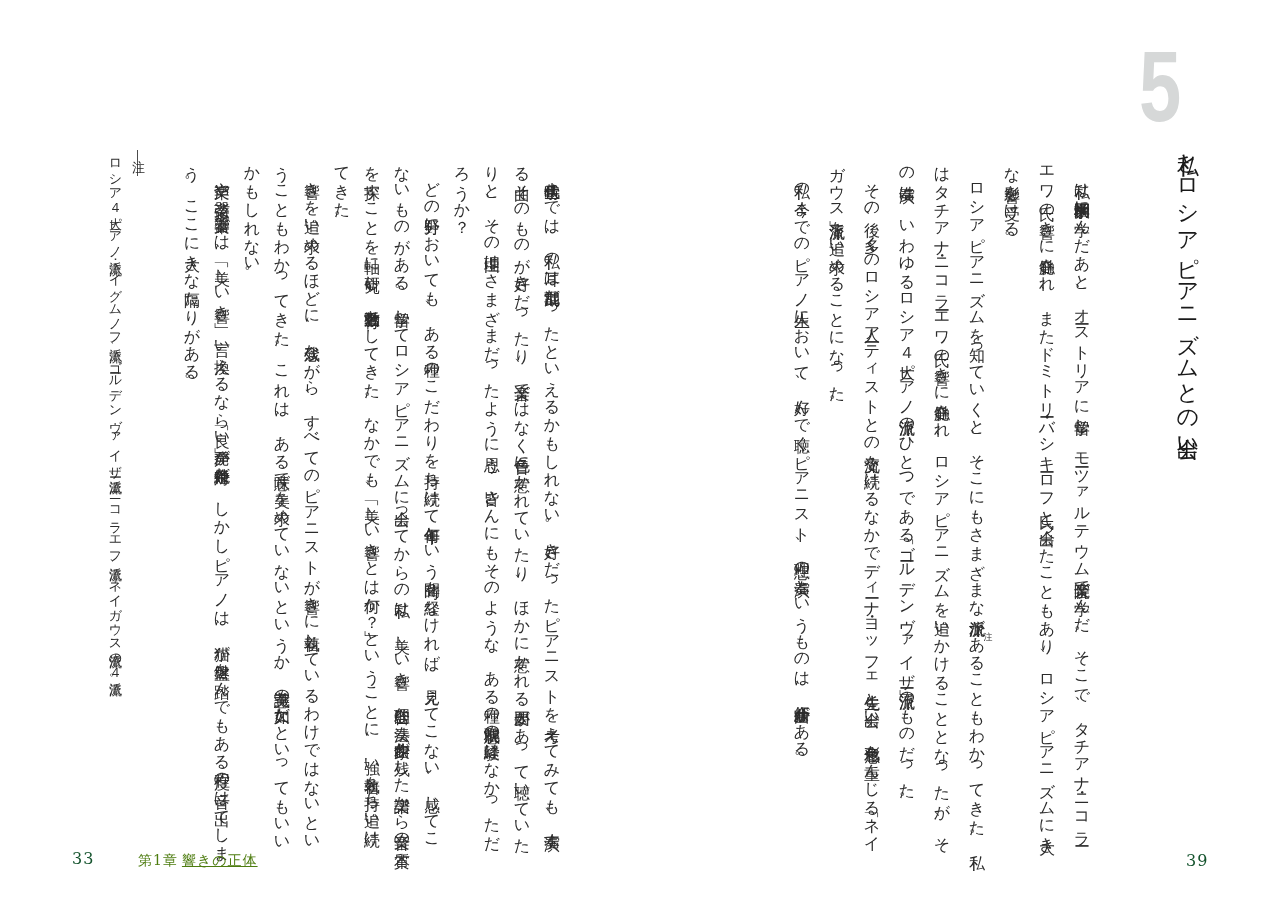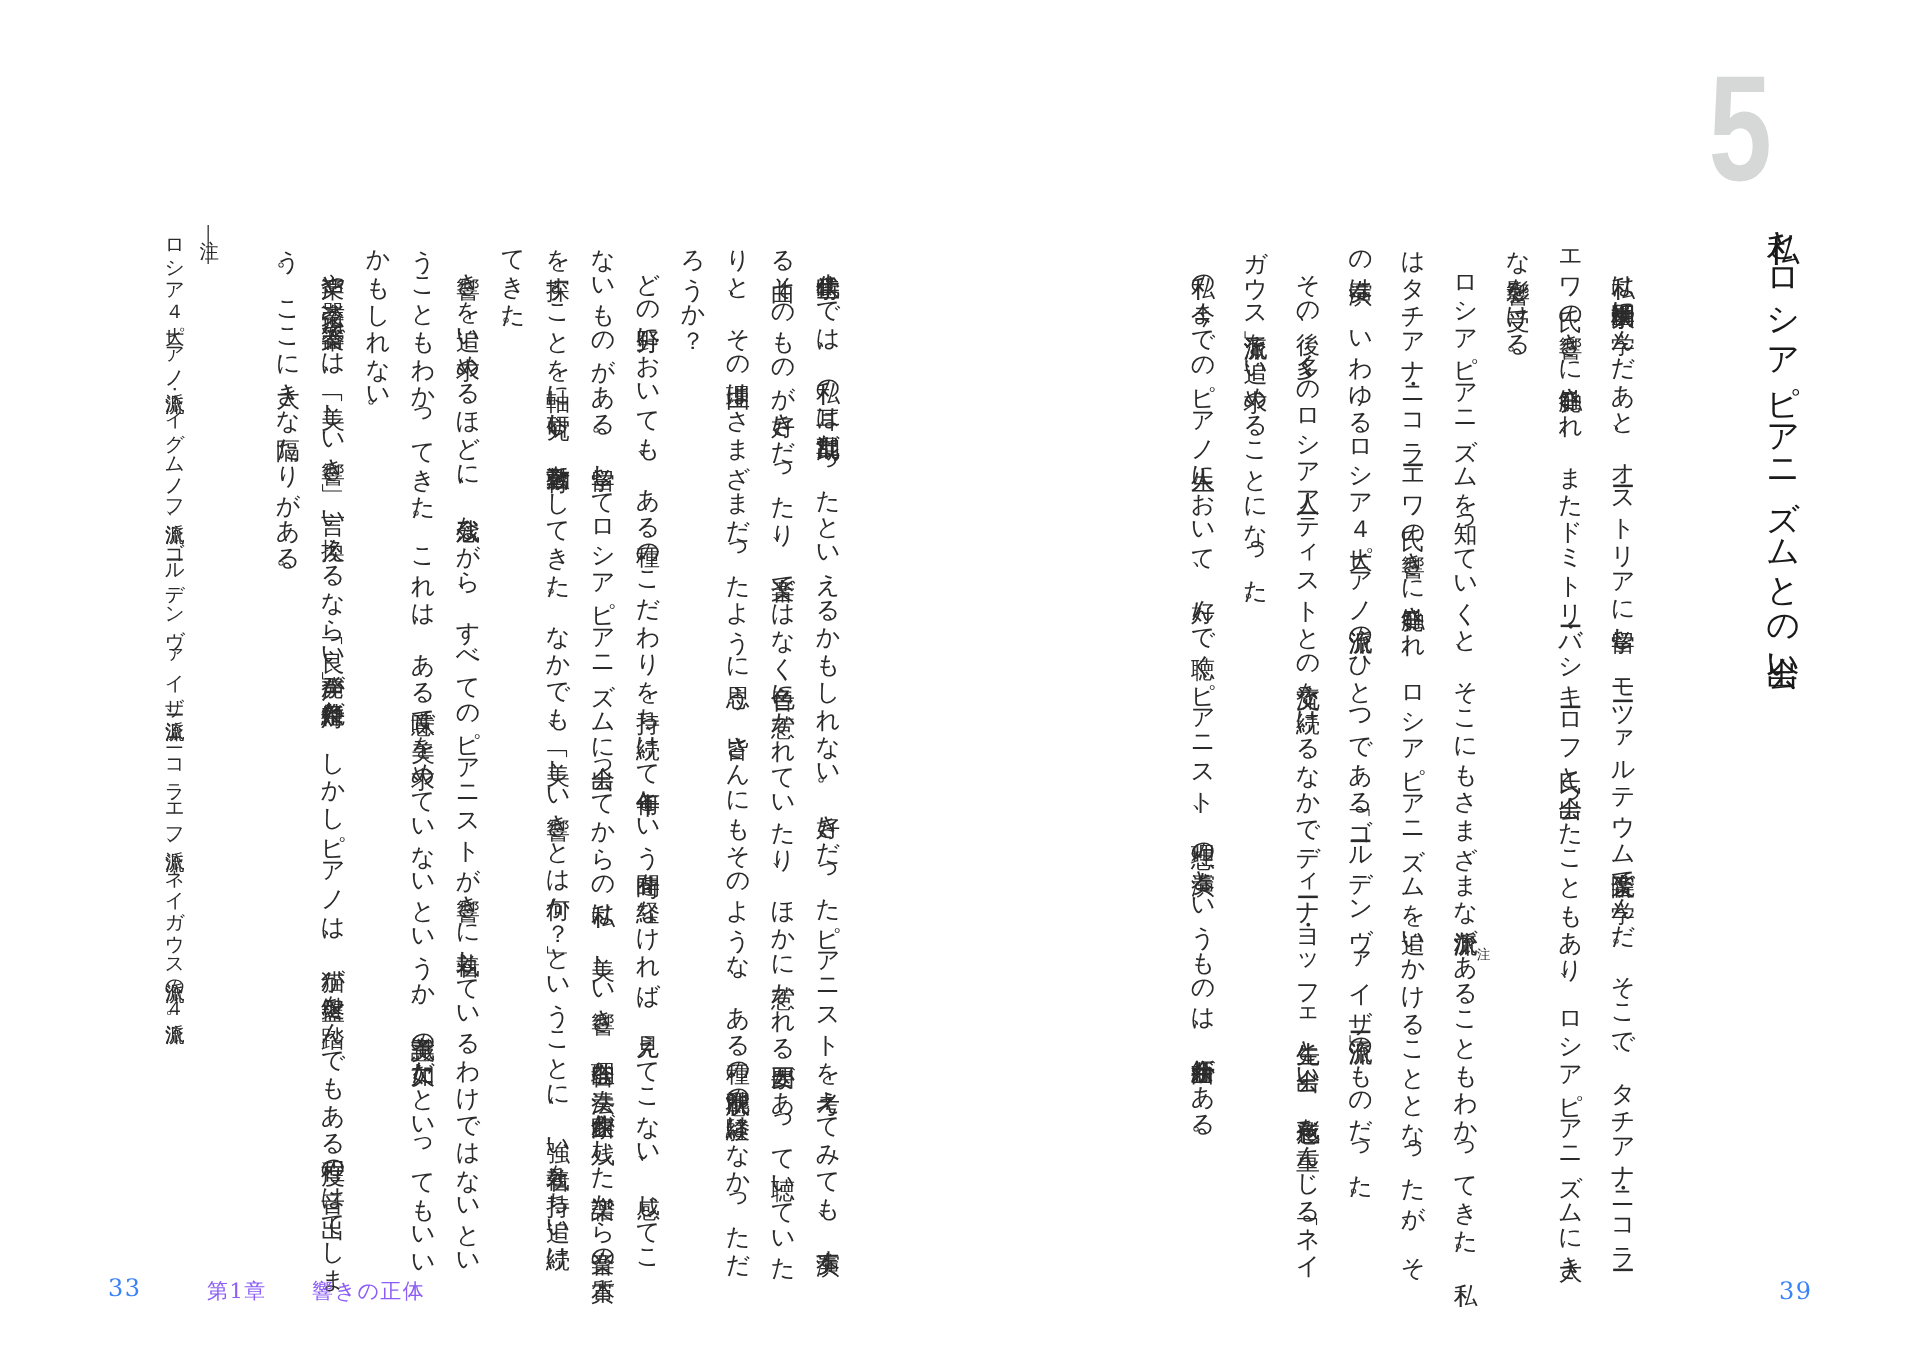--- a/index.html
+++ b/index.html
@@ -60,33 +60,33 @@
   }
   #note-block{
     position:absolute;
     left:102px;top:150px;
     width:48px;height:692px;
     font-size:13px;line-height:23px;
   }
   #note-block p{margin:0;}
   .folio{
     position:absolute;
-    font-size:16px;color:#3b82f6;
+    font-size:16px;color:#14532d;
     letter-spacing:1px;
   }
   #folio-left{left:72px;top:849px;}
   #folio-right{left:1186px;top:851px;}
   #running-head{
     position:absolute;
     left:138px;top:852px;
-    font-size:14px;color:#8b5cf6;
+    font-size:14px;color:#4d7c0f;
     letter-spacing:1px;
     display:flex;
   }
-  #running-head .rh-title{margin-left:30px;}
+  #running-head .rh-title{margin-left:4px;text-decoration:underline;}
 </style>
 </head>
 <body>
 
 <div id="spread">
 
   <div id="chapter-number">5</div>
 
   <h1 id="chapter-title" class="v">私とロシアピアニズムとの出会い</h1>
 

